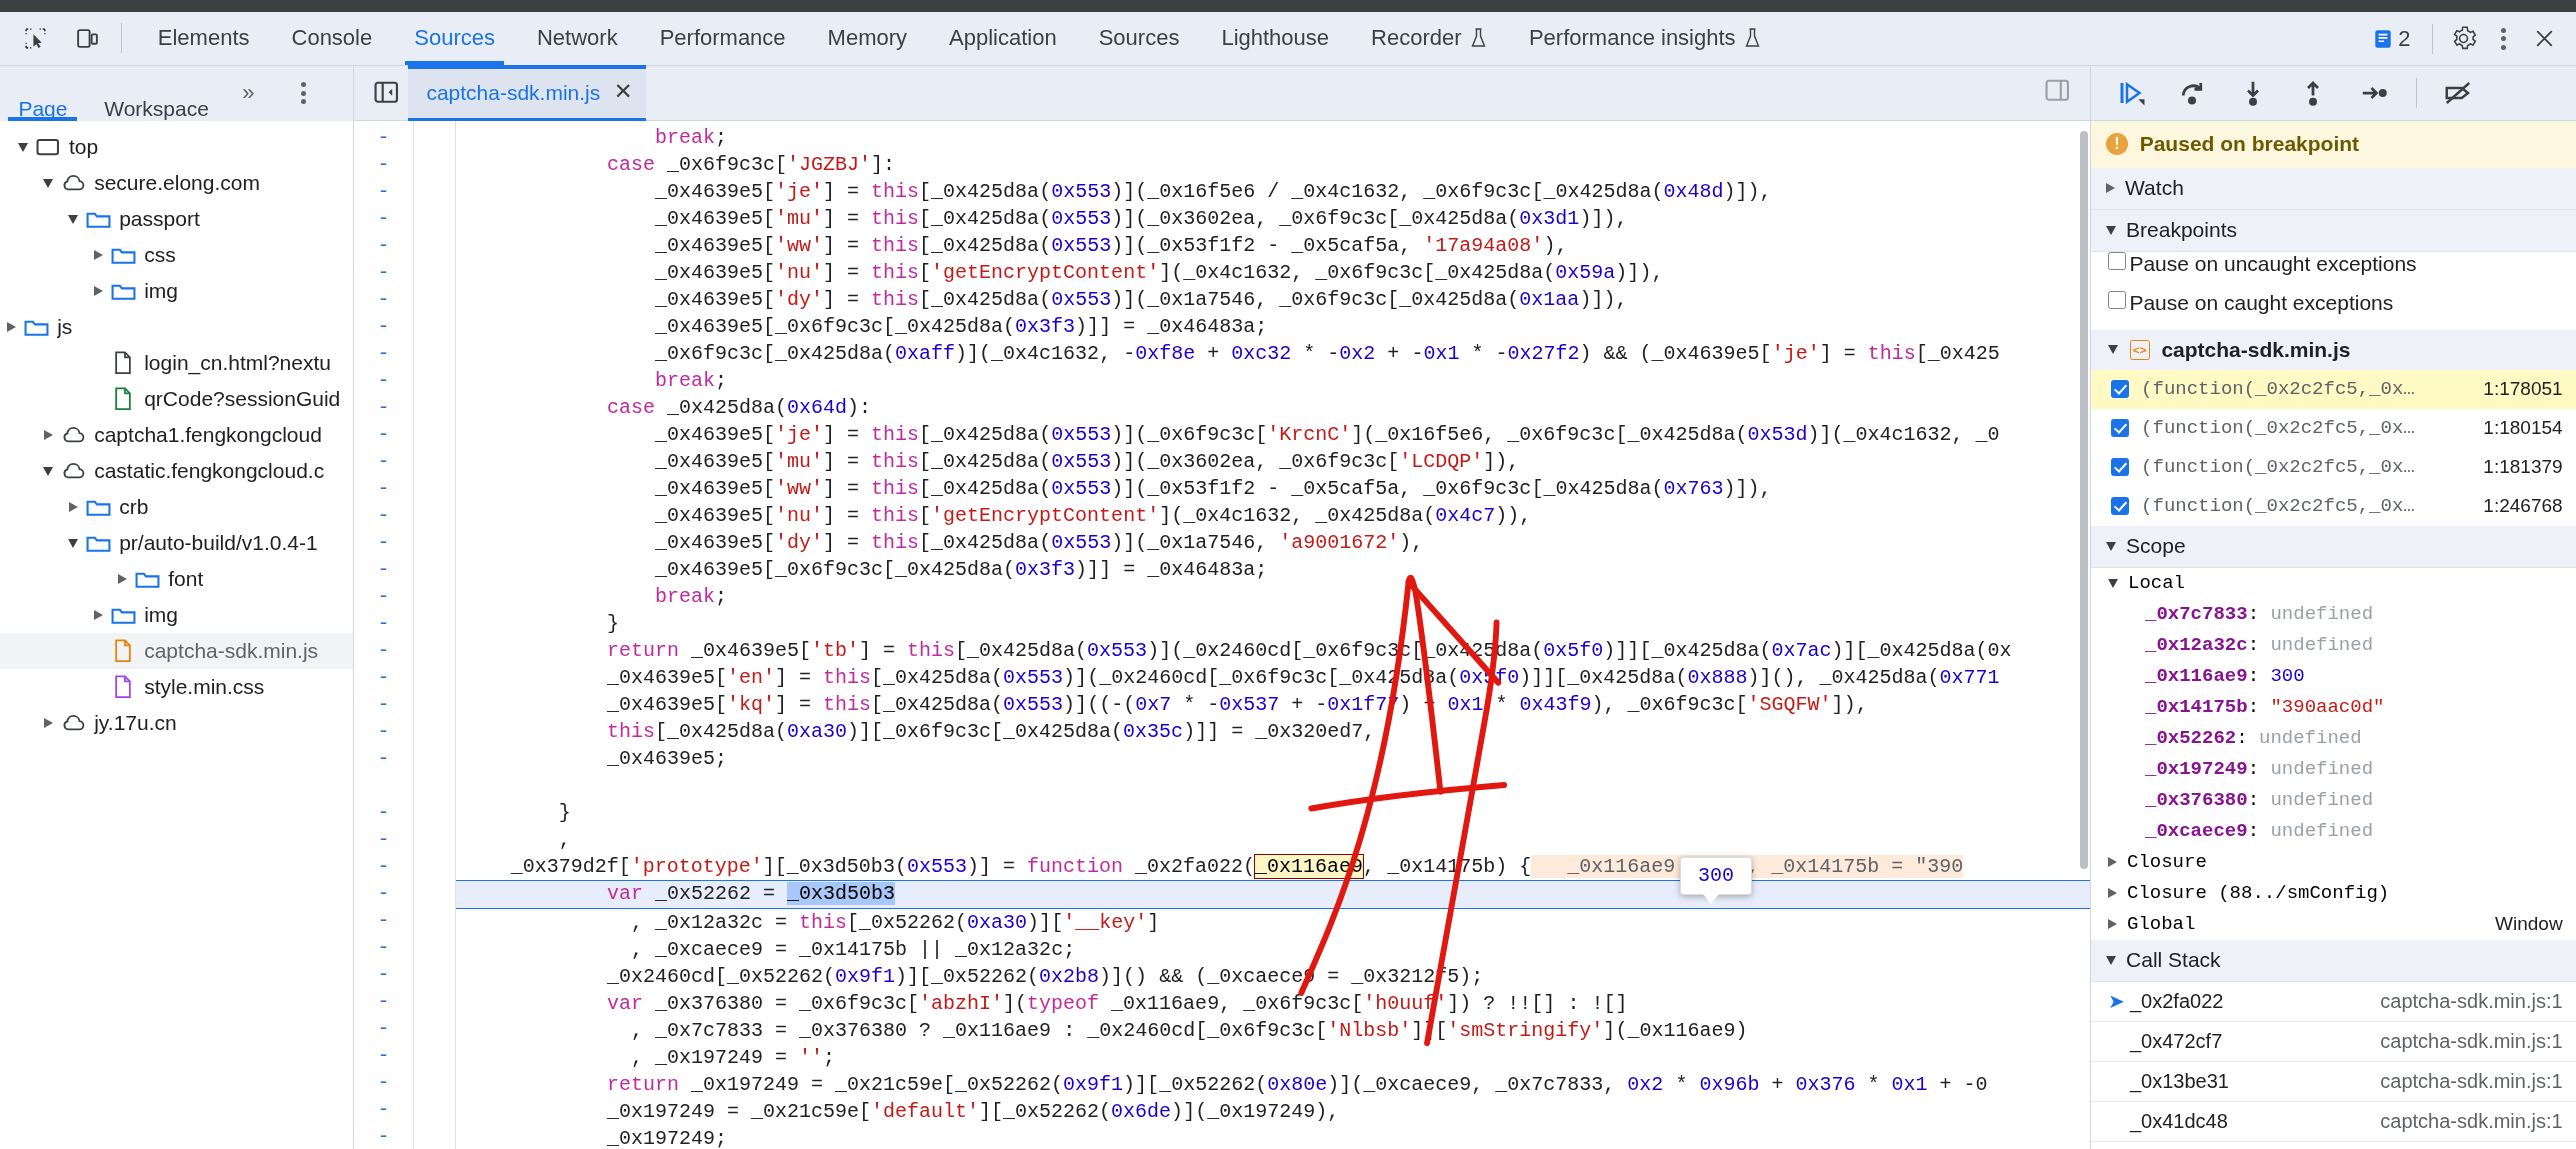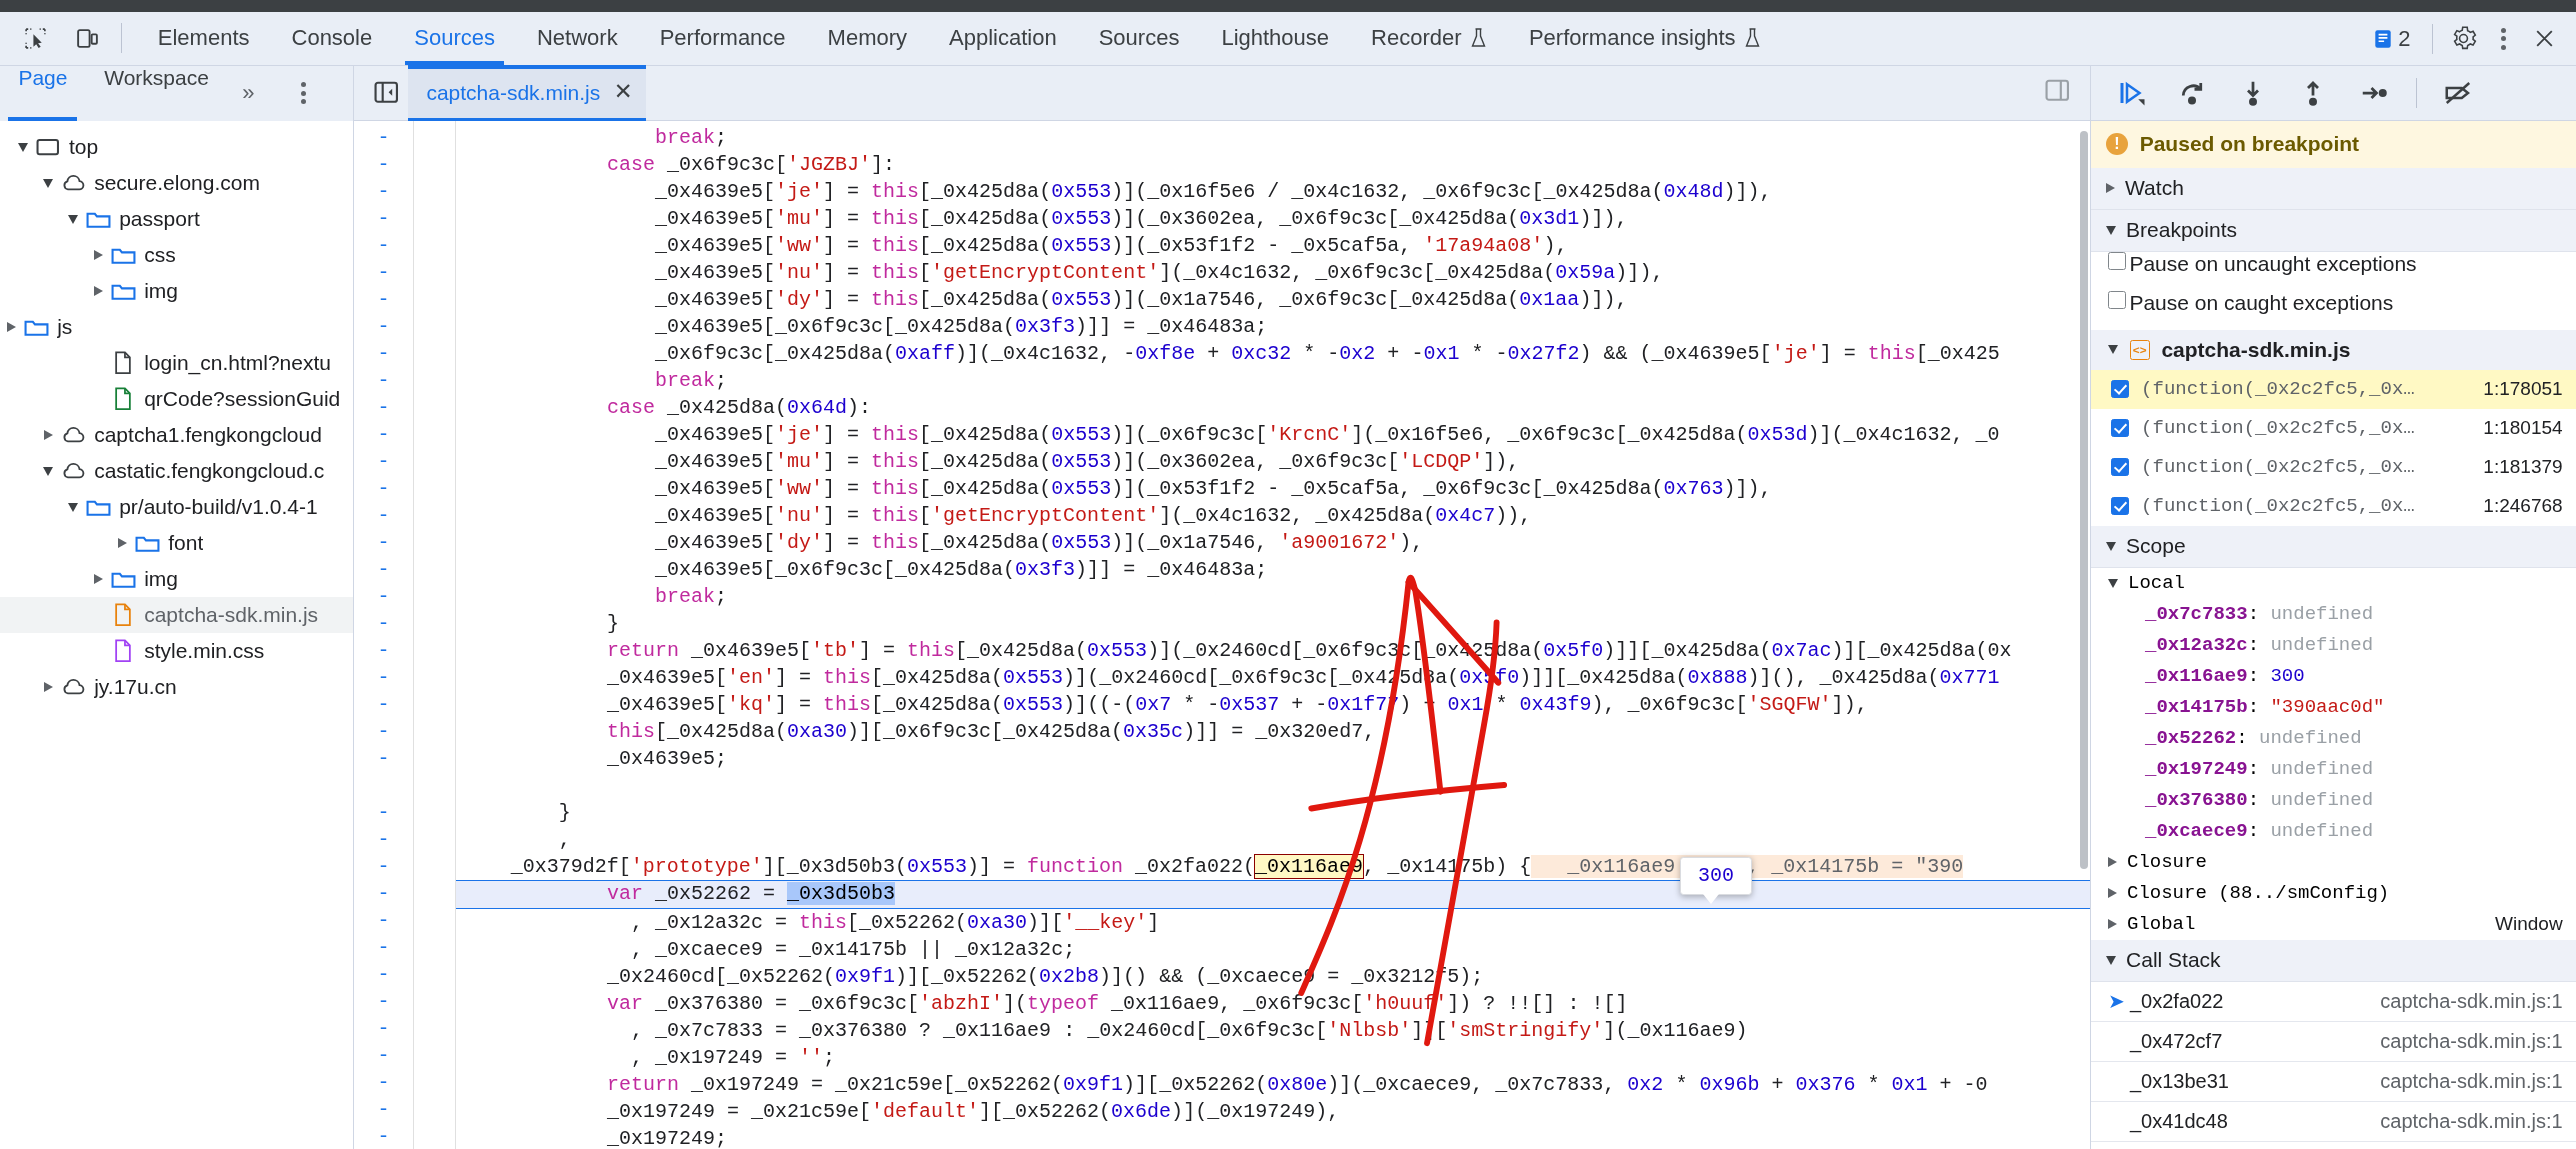--- a/index.html
+++ b/index.html
@@ -58,21 +58,21 @@
   .row2 { height: 55px; flex: 0 0 55px; display: flex; background: #e9eef6; }
   .row2-left {
     width: 354px; flex: 0 0 354px;
     display: flex; align-items: center;
     border-right: 0.8px solid #cfd6e4;
     background: #e9eef6;
     position: relative;
   }
   .subtab {
     height: 55px; padding: 0 18.4px;
-    display: flex; align-items: flex-start;
+    display: flex; align-items: flex-end;
     font-size: 21px; color: #3c4043; position: relative;
   }
   .subtab.active { color: #1a73e8; }
   .subtab.active::after {
     content:''; position: absolute; left: 8.4px; right: 8.4px; bottom: 0;
     height: 4.2px; background: #1a73e8;
   }
   .chevrons { font-size: 22px; color: #5f6368; padding: 0 15px; letter-spacing: -2.5px; }
   .kebab { width: 37px; height: 37px; display: flex; flex-direction: column;
            align-items: center; justify-content: center; gap: 3.4px; margin-left: 18.4px; }
@@ -546,20 +546,31 @@
           </span>
         <span class="ticon">
             <svg width="25" height="18.4" viewBox="0 0 24 18">
               <path d="M6.5 15h11a4 4 0 00.4-8A6 6 0 006 7.2 4 4 0 006.5 15z" stroke="#3c4043" stroke-width="1.8" fill="none"></path>
             </svg>
           </span>
         <span class="tlabel">castatic.fengkongcloud.c</span>
       </div>
       <div class="tree-row" style="padding-left:62px">
         <span class="tw">
+            <i class="tri-r"></i>
+          </span>
+        <span class="ticon">
+            <svg width="25" height="20" viewBox="0 0 24 19">
+              <path d="M1.5 4.5h7l2 2.5h12v10h-21z" stroke="#1a73e8" stroke-width="2" fill="none"></path>
+            </svg>
+          </span>
+        <span class="tlabel">crb</span>
+      </div>
+      <div class="tree-row" style="padding-left:62px">
+        <span class="tw">
             <i class="tri-d"></i>
           </span>
         <span class="ticon">
             <svg width="25" height="20" viewBox="0 0 24 19">
               <path d="M1.5 4.5h7l2 2.5h12v10h-21z" stroke="#1a73e8" stroke-width="2" fill="none"></path>
             </svg>
           </span>
         <span class="tlabel">pr/auto-build/v1.0.4-1</span>
       </div>
       <div class="tree-row" style="padding-left:111px">

